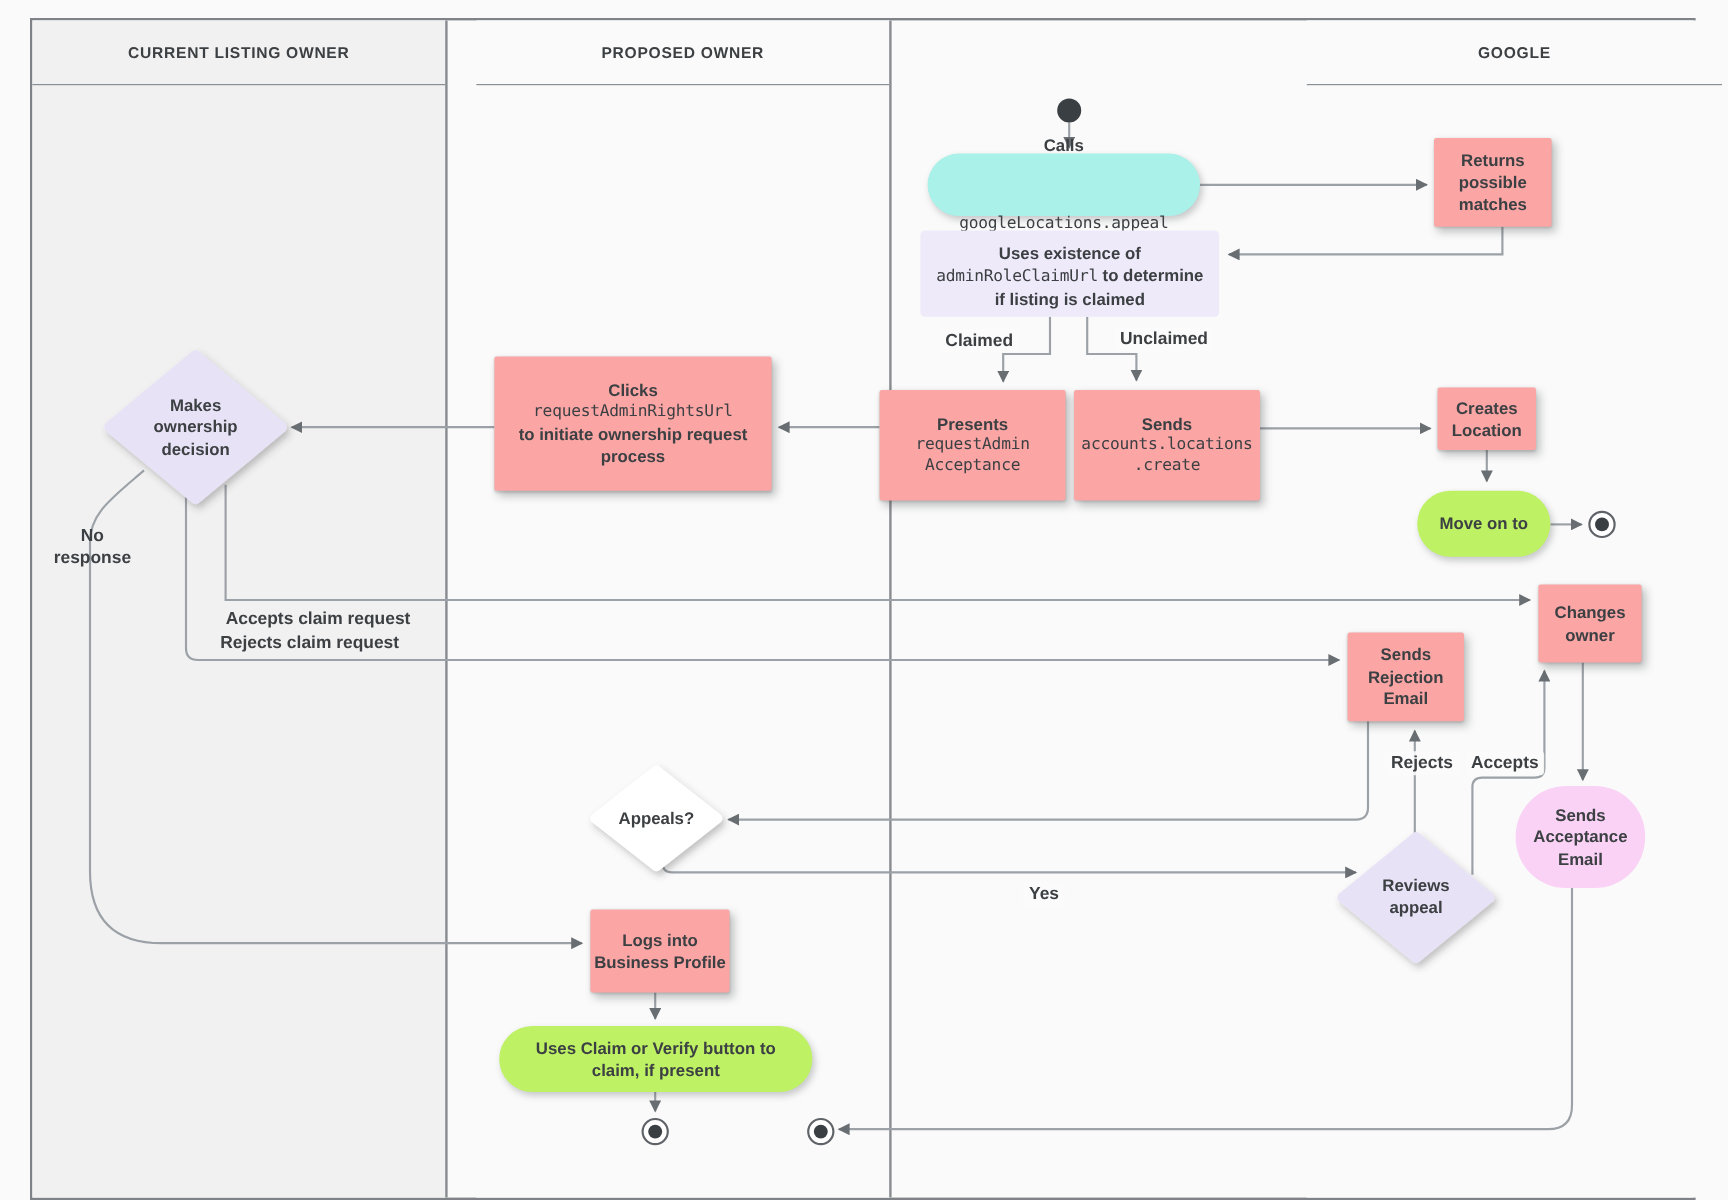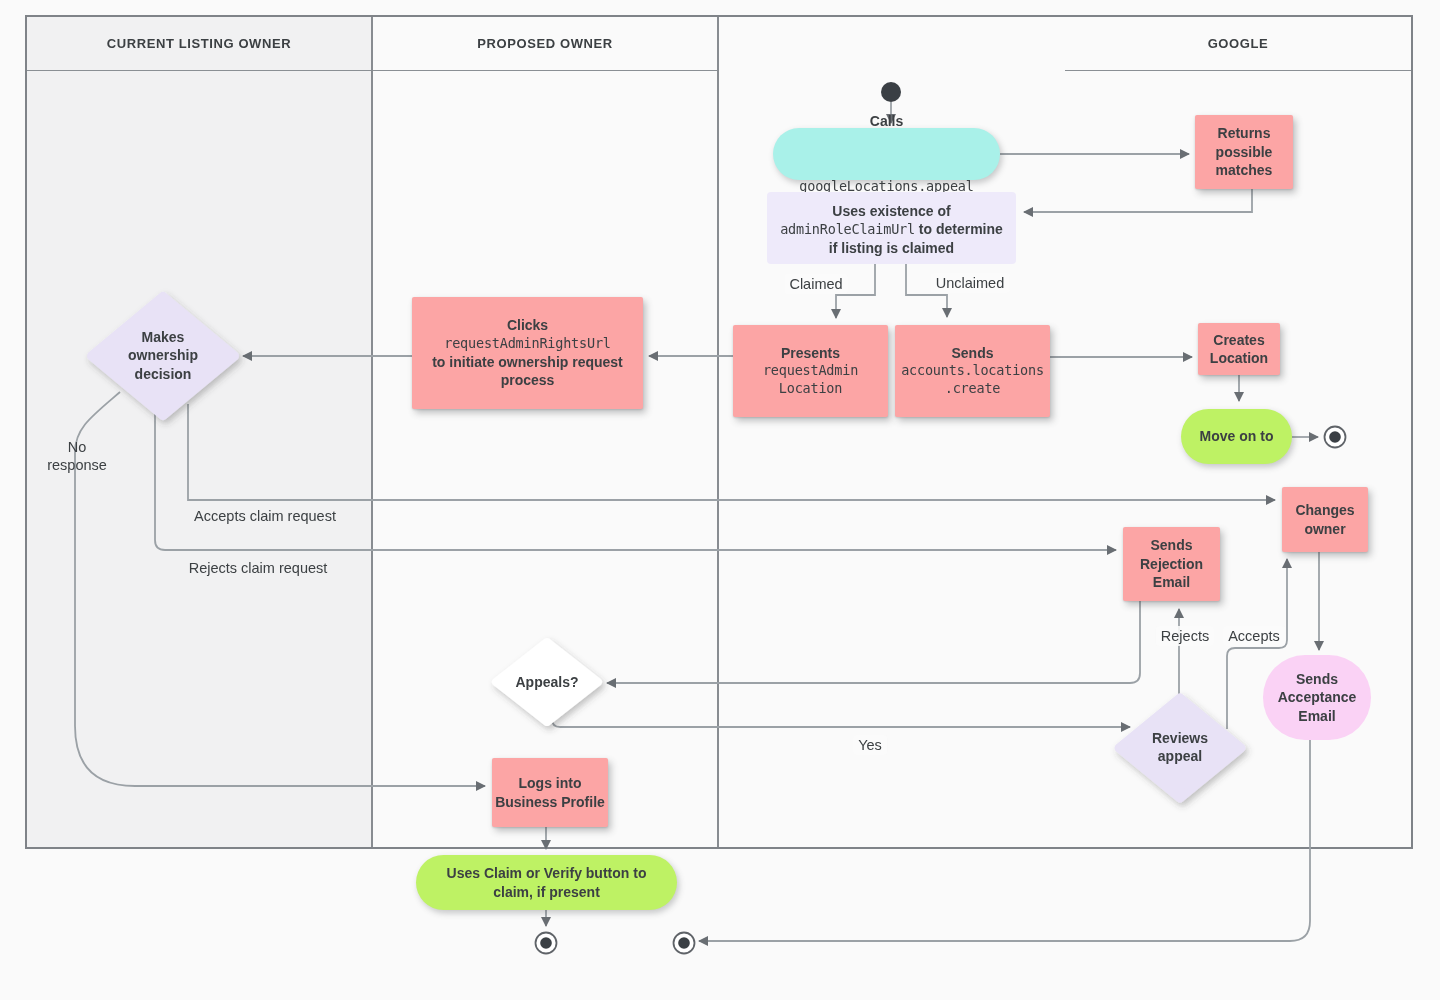--- a/index.html
+++ b/index.html
@@ -4,26 +4,26 @@
 <style>
   html,body{margin:0;padding:0;}
   body{
     width:1440px;height:1000px;position:relative;overflow:hidden;
     background:#fafafa;
     font-family:"Liberation Sans",sans-serif;
     color:#3c4043;
   }
   
   .diagram{
-    position:absolute;left:25px;top:15px;width:1388px;height:834px;
+    position:absolute;left:25px;top:15px;width:1388px;height:985px;
     border:2px solid #7f8388;box-sizing:border-box;z-index:1;padding-left:17px;
   }
   .lane{position:absolute;top:0;bottom:0;box-sizing:border-box;}
   .lane.odd{background:#f1f1f2;}
-  .lane.even{background:#fafafa;}
+  .lane.even{background:#fafafa;margin-left:24px;}
   .lane.divider{border-right:2px solid #888c91;}
   .lane-header{
     height:53px;display:flex;align-items:center;justify-content:center;
     border-bottom:1px solid #8a8f94;
     font-size:13px;font-weight:bold;letter-spacing:.6px;color:#3c4043;
   }
   
   svg.wires{position:absolute;left:0;top:0;z-index:2;}
   
   .node{
@@ -43,21 +43,21 @@
   .code{
     font-family:"DejaVu Sans Mono","Liberation Mono",monospace;
     font-weight:normal;font-size:13.5px;letter-spacing:-0.2px;
   }
   .diamond-label{
     position:absolute;z-index:4;transform:translate(-50%,-50%);
     text-align:center;font-size:14px;font-weight:bold;line-height:1.32;
   }
   .edge-label{
     position:absolute;z-index:4;transform:translate(-50%,-50%);
-    font-size:14.5px;font-weight:normal;color:#3c4043;text-align:center;
+    font-size:14.5px;font-weight:bold;color:#3c4043;text-align:center;
     background:rgba(250,250,250,.88);padding:1px 5px;border-radius:3px;line-height:1.25;
   }
 </style>
 </head>
 <body>
 
 <div class="diagram">
   <div class="lane odd divider" style="left:0;width:346px;">
     <div class="lane-header">CURRENT LISTING OWNER</div>
   </div>
@@ -135,21 +135,21 @@
 
 <div class="node soft" style="left:767px;top:192px;width:249px;height:72px;padding:4px 8px;display:block;padding-top:10px;">
   <span>Uses existence of</span>
    <span class="code">adminRoleClaimUrl</span> 
   <span>to determine if listing is claimed</span>
 </div>
 
 <div class="node box" style="left:733px;top:325px;width:155px;height:92px;">
   <span>Presents</span>
   <span class="code">requestAdmin</span>
-  <span class="code">Location</span>
+  <span class="code">Acceptance</span>
 </div>
 
 <div class="node box" style="left:895px;top:325px;width:155px;height:92px;">
   <span>Sends</span>
   <span class="code">accounts.locations</span>
   <span class="code">.create</span>
 </div>
 
 <div class="node box" style="left:412px;top:297px;width:231px;height:112px;padding:4px 10px;">
   <span>Clicks</span>
@@ -186,16 +186,16 @@
 </div>
 
 <div class="diamond-label" style="left:163px;top:356px;width:100px;">Makes ownership decision</div>
 <div class="diamond-label" style="left:547px;top:682px;width:90px;">Appeals?</div>
 <div class="diamond-label" style="left:1180px;top:747px;width:80px;">Reviews appeal</div>
 
 <div class="edge-label" style="left:816px;top:284px;">Claimed</div>
 <div class="edge-label" style="left:970px;top:283px;">Unclaimed</div>
 <div class="edge-label" style="left:77px;top:456px;width:72px;background:none;">No response</div>
 <div class="edge-label" style="left:265px;top:516px;background:none;">Accepts claim request</div>
-<div class="edge-label" style="left:258px;top:568px;background:none;">Rejects claim request</div>
+<div class="edge-label" style="left:258px;top:536px;background:none;">Rejects claim request</div>
 <div class="edge-label" style="left:1185px;top:636px;">Rejects</div>
 <div class="edge-label" style="left:1254px;top:636px;">Accepts</div>
 <div class="edge-label" style="left:870px;top:745px;">Yes</div>
 
 </body></html>

